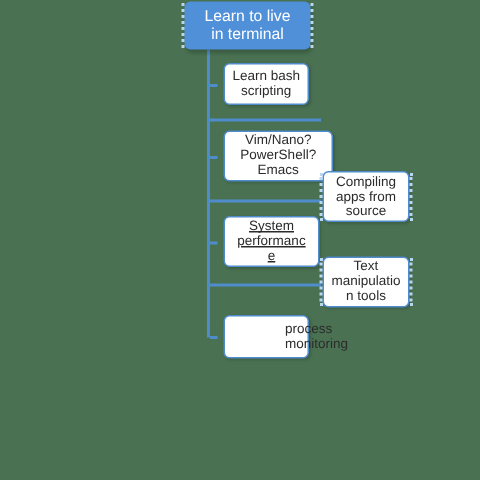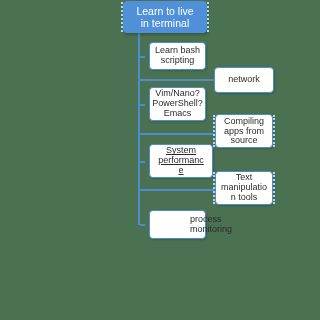--- a/index.html
+++ b/index.html
@@ -99,25 +99,22 @@
 in terminal</span>
   </div>
   <div class="sel-edge" style="left:109px; top:2px; height:30px;"></div>
   <div class="sel-edge" style="left:195px; top:2px; height:30px;"></div>
 
   <div class="node" style="left:137px; top:42px; width:57px; height:28px;">
     <span class="txt">Learn bash
 scripting</span>
   </div>
 
-  <div class="node" style="left:202px; top:67px; width:60px; height:26px;">
-    <span class="txt">network</span>
-  </div>
 
-  <div class="node" style="left:137px; top:87px; width:57px; height:34px;">
+  <div class="node" style="left:137px; top:87px; width:73px; height:34px;">
     <span class="txt">Vim/Nano?
 PowerShell?
 Emacs</span>
   </div>
 
   <div class="node" style="left:203px; top:114px; width:58px; height:34px;align-items:flex-end;">
     <span class="txt">Compiling
 apps from
 source</span>
   </div>

